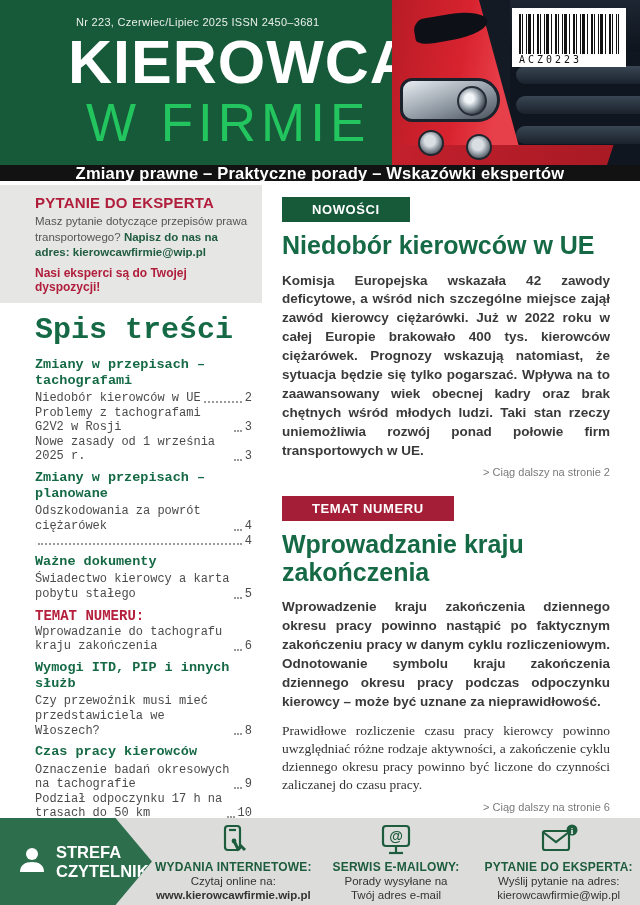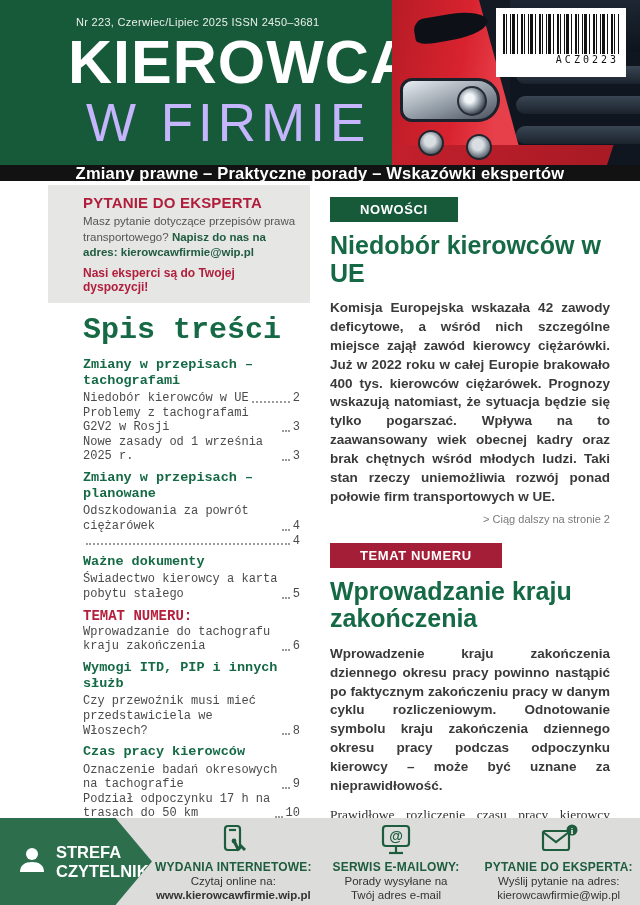--- a/index.html
+++ b/index.html
@@ -8,21 +8,21 @@
   .page {
     width:640px; height:905px; background:#fff; position:relative;
     font-family:"Liberation Sans", sans-serif; overflow:hidden;
     display:flex; flex-direction:column;
   }
 
   
   .header { height:165px; background:#175a3a; position:relative; overflow:hidden; flex:0 0 auto; }
   .issue-line { position:absolute; left:76px; top:16px; color:#e9efe9; font-size:11px; letter-spacing:.3px; }
   .title1 { position:absolute; left:68px; top:32px; color:#fff; font-size:61px; font-weight:800; letter-spacing:1px; line-height:1; }
-  .title2 { position:absolute; left:86px; top:96px; color:#c4b5fd; font-size:53px; font-weight:400; letter-spacing:5px; line-height:1; }
+  .title2 { position:absolute; left:86px; top:96px; color:#22c55e; font-size:53px; font-weight:400; letter-spacing:5px; line-height:1; }
 
   
   .truck { position:absolute; right:0; top:0; width:248px; height:165px; background:#131a24; }
   .truck .cab { position:absolute; left:0; top:0; width:150px; height:165px;
     background:linear-gradient(100deg,#b71c26 0%, #d8232f 45%, #e8404b 70%);
     clip-path:polygon(0 0, 58% 0, 88% 100%, 0 100%); }
   .truck .cab-stripe { position:absolute; left:0; bottom:0; width:215px; height:20px;
     background:linear-gradient(90deg,#c2202c,#a81a24); transform:skewX(-18deg); transform-origin:bottom left; }
   .truck .mirror { position:absolute; left:22px; top:14px; width:74px; height:26px; background:#0d1117;
     border-radius:14px 60% 60% 30%; transform:rotate(-10deg); }
@@ -34,31 +34,31 @@
     background:radial-gradient(circle at 45% 40%, #d9dee3 0 30%, #8c959e 55%, #3c434c 85%); border:2px solid #20262e; }
   .truck .fog.f1 { left:26px; top:130px; }
   .truck .fog.f2 { left:74px; top:134px; }
   .truck .grille { position:absolute; right:0; top:52px; width:130px; height:113px; background:#10161f; }
   .truck .slat { position:absolute; left:6px; right:0; height:18px; border-radius:9px 0 0 9px;
     background:linear-gradient(180deg,#3a4654,#1a222c); }
   .truck .slat.s1{ top:14px; } .truck .slat.s2{ top:44px; } .truck .slat.s3{ top:74px; }
   .truck .roofline { position:absolute; right:0; top:0; width:130px; height:52px;
     background:linear-gradient(180deg,#1d2632,#0e141d); }
 
-  .barcode { position:absolute; right:14px; top:8px; width:130px; background:#fff; padding:6px 7px 12px; text-align:right; }
+  .barcode { position:absolute; right:14px; top:8px; width:114px; background:#fff; padding:6px 7px 2px; text-align:left; }
   .barcode .bars { height:40px;
     background:repeating-linear-gradient(90deg,#111 0 2px,#fff 2px 3px,#111 3px 4px,#fff 4px 7px,#111 7px 8px,#fff 8px 9px,#111 9px 12px,#fff 12px 14px,#111 14px 15px,#fff 15px 18px); }
   .barcode .code { font-family:"DejaVu Sans Mono", monospace; font-size:10px; color:#111; letter-spacing:3px; }
 
   
   .banner { height:16px; background:#121212; color:#fff; display:flex; align-items:center; justify-content:center;
     font-size:16.5px; font-weight:700; letter-spacing:.2px; flex:0 0 auto; }
 
   
-  .main { flex:1; display:flex; overflow:hidden;margin-left:48px; }
+  .main { flex:1; display:flex; overflow:hidden; }
   .left-col { width:262px; flex:0 0 auto; display:flex; flex-direction:column; }
   .right-col { flex:1; display:flex; flex-direction:column; overflow:hidden; }
 
   
   .expert-box { background:#e6e6e4; margin-top:4px; padding:9px 12px 9px 35px; }
   .expert-box h3 { color:#b01e3c; font-size:15px; font-weight:800; letter-spacing:.2px; margin-bottom:3px; }
   .expert-box .body { font-size:11.5px; color:#555; line-height:1.35; }
   .expert-box .cta, .expert-box .email { color:#1f5c40; font-weight:700; }
   .expert-box .note { color:#b01e3c; font-size:12px; font-weight:700; margin-top:5px; }
 

